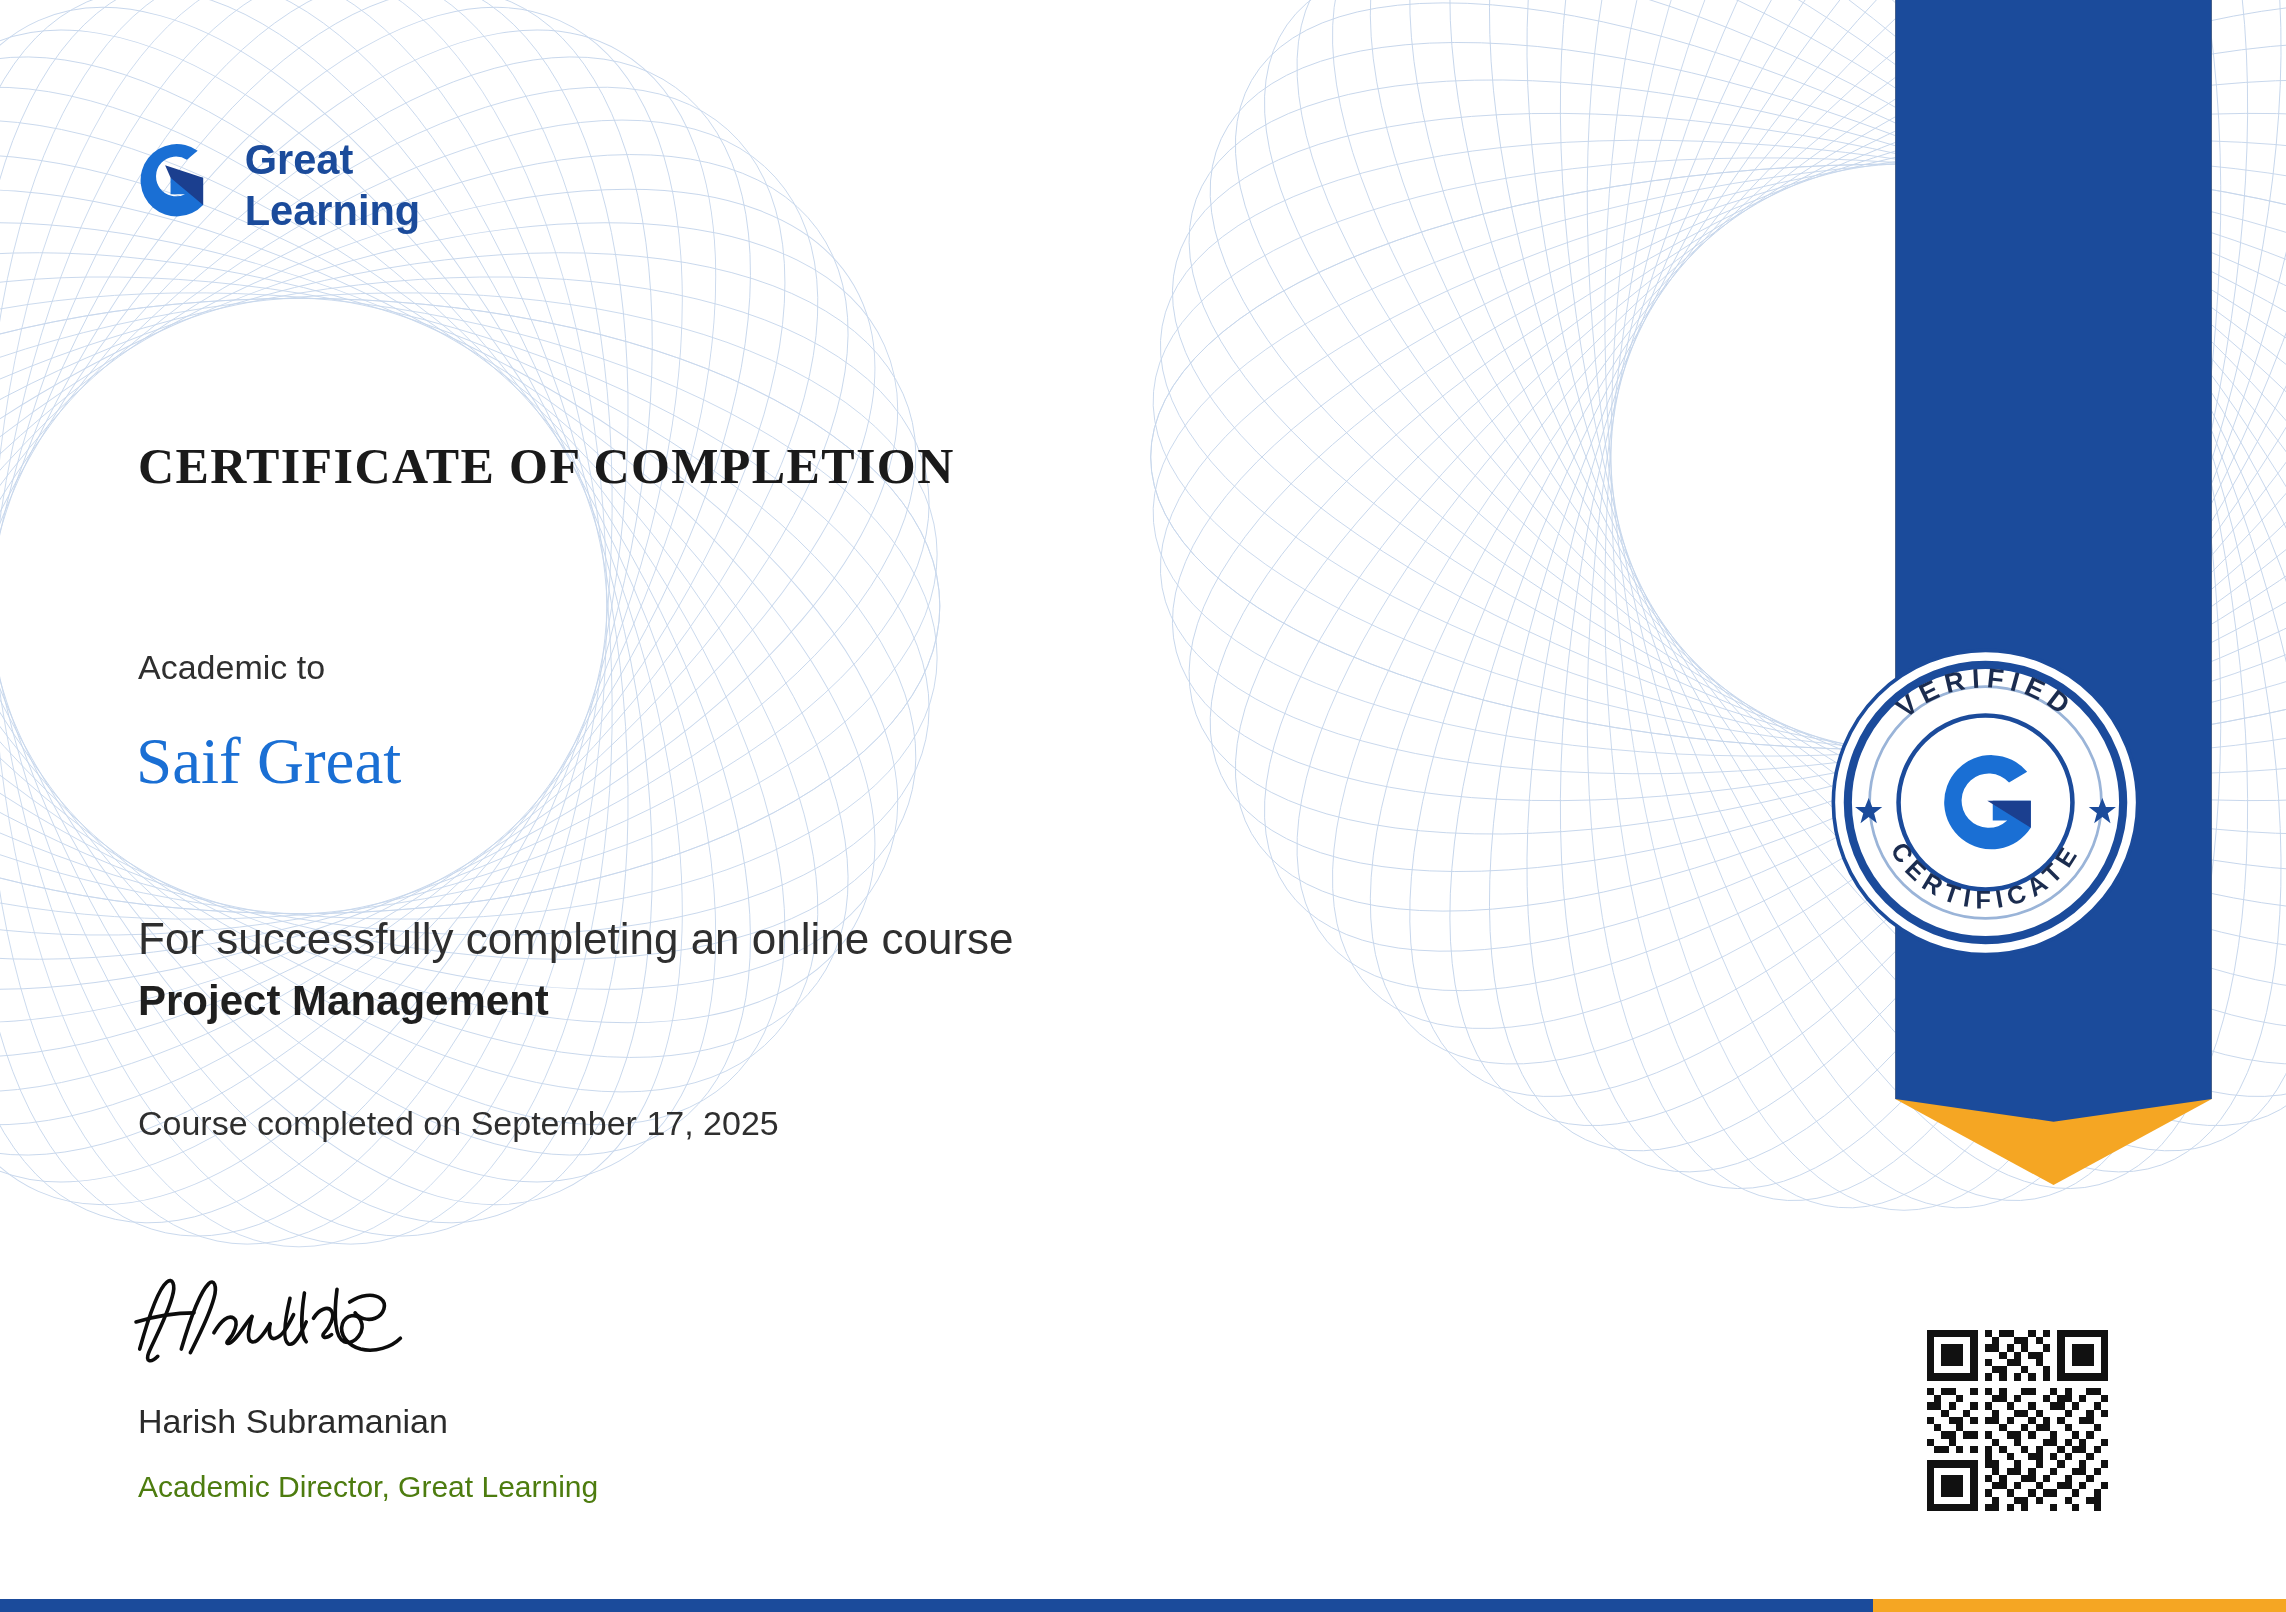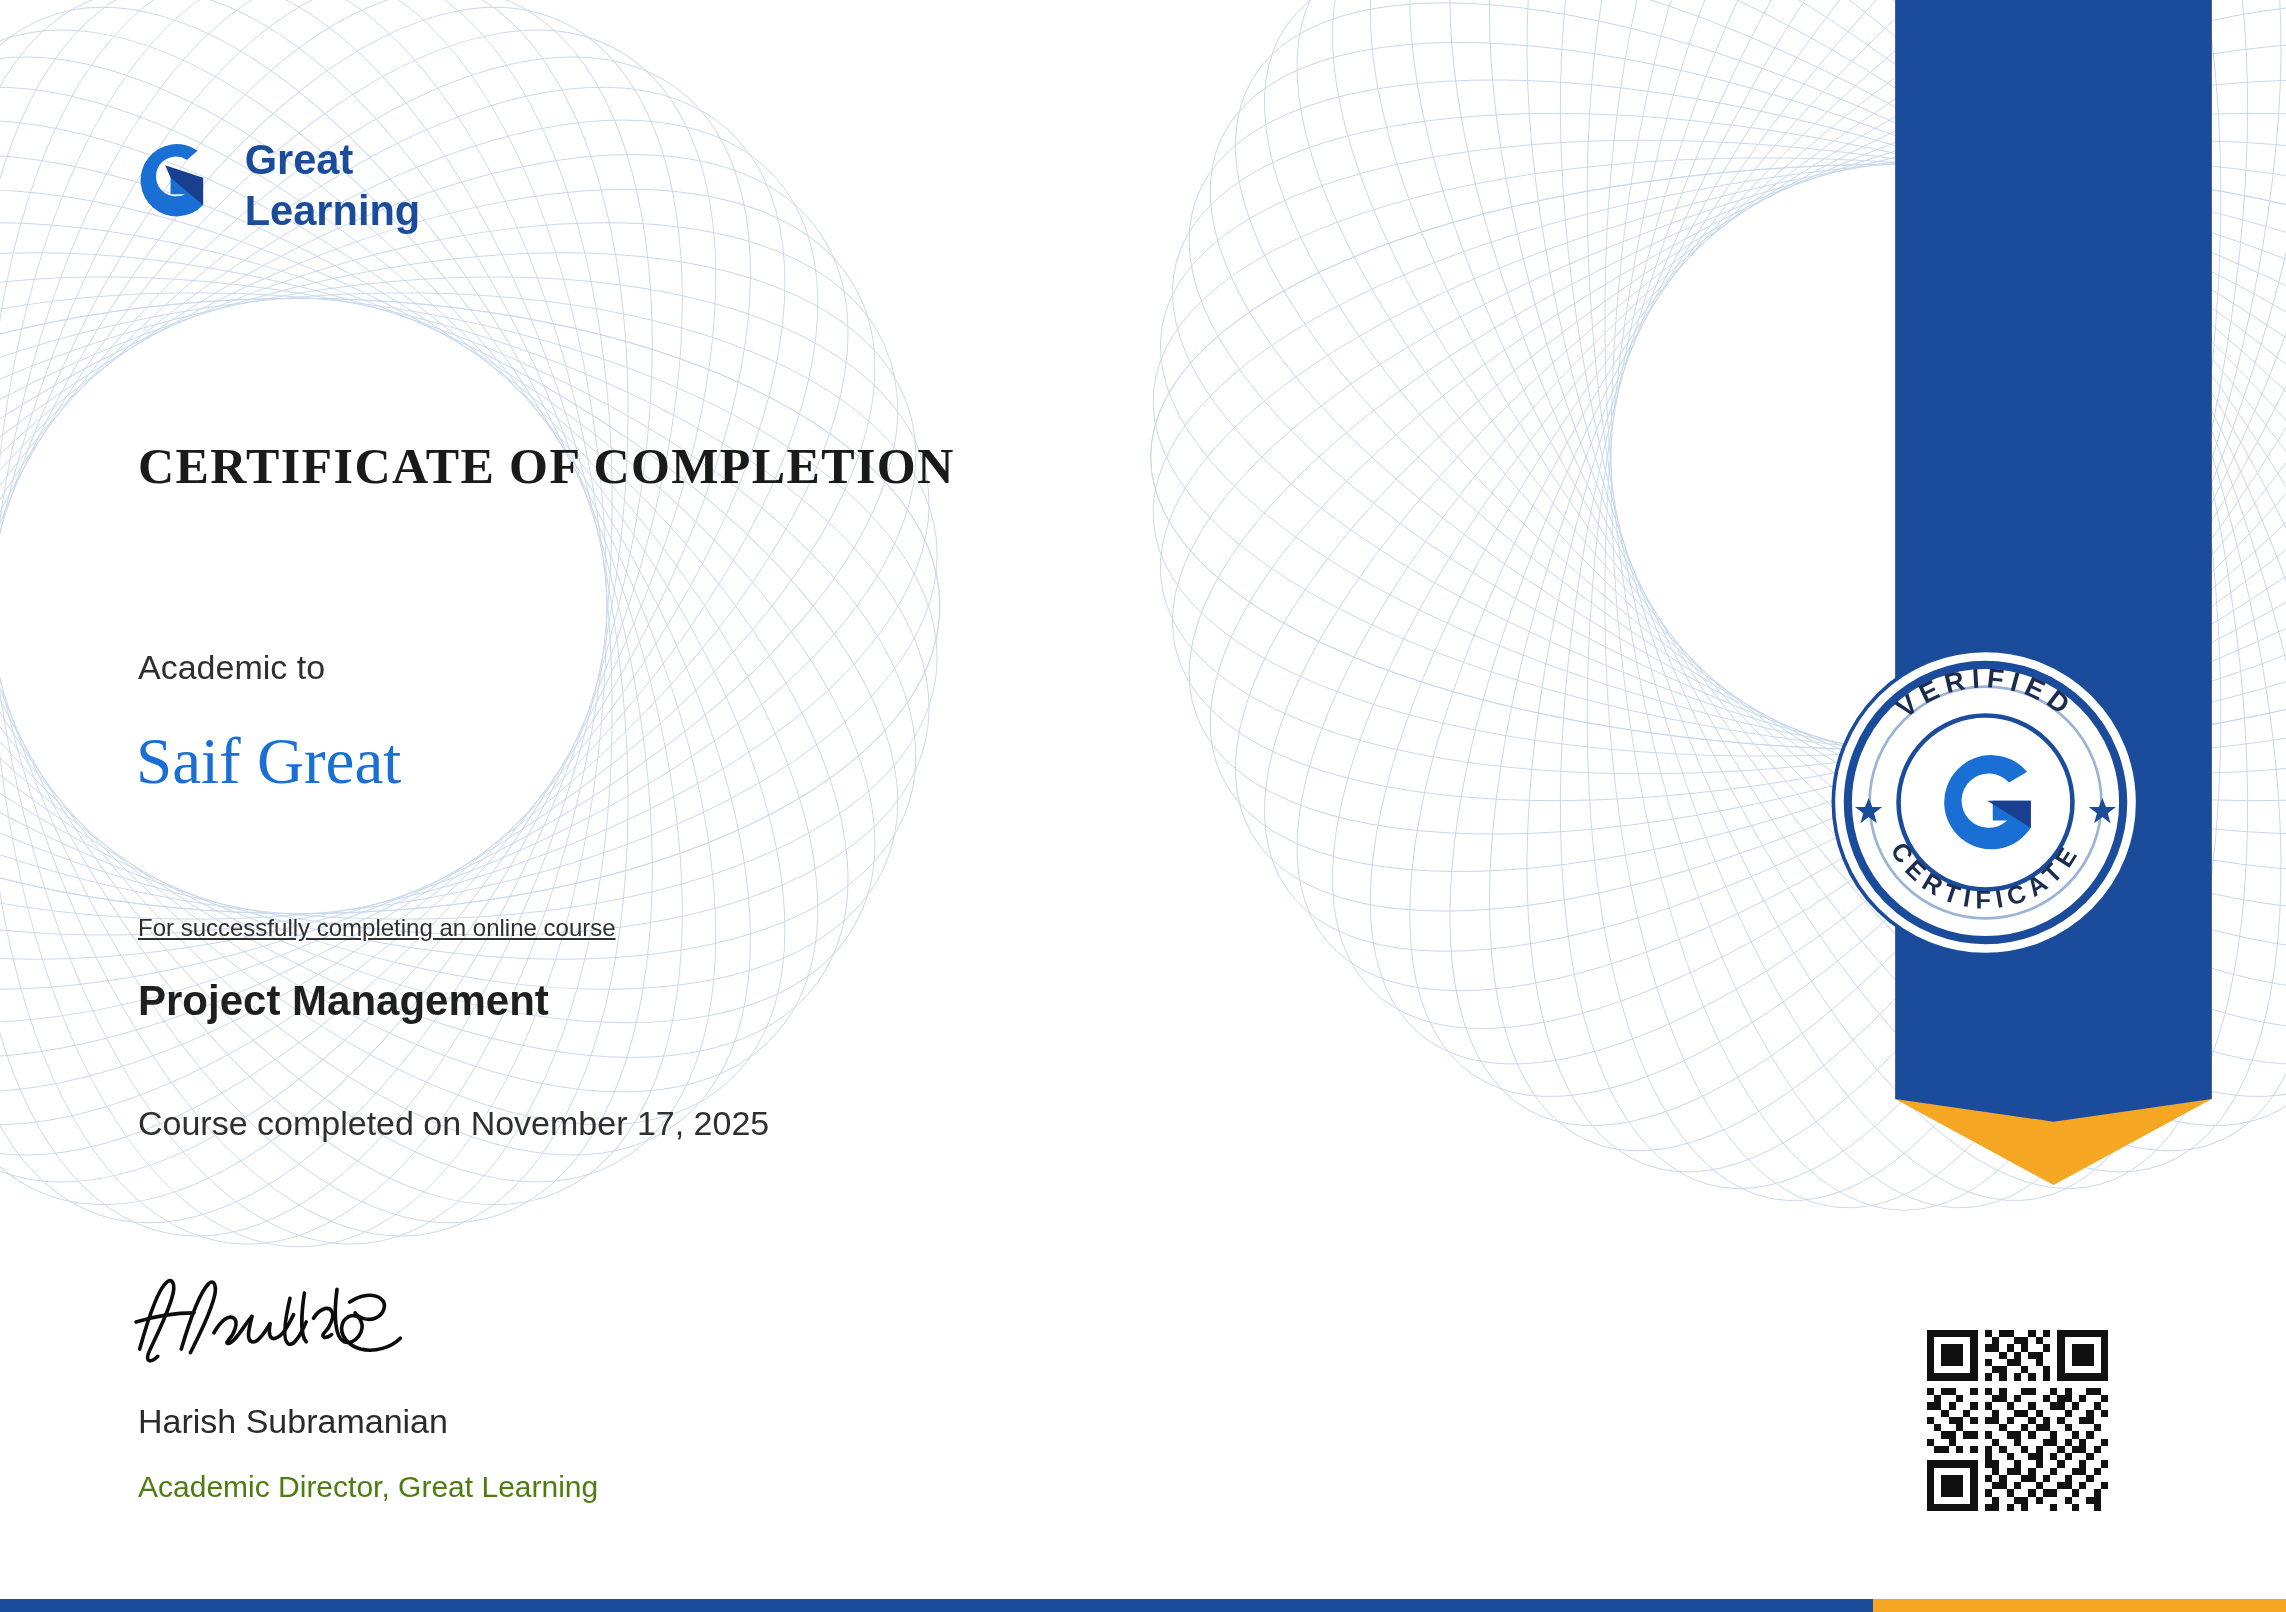--- a/index.html
+++ b/index.html
@@ -103,23 +103,22 @@
     top: 724px;
     font-family: "Liberation Serif", serif;
     font-size: 65px;
     color: #1a6fd4;
     white-space: nowrap;
   }
   .course-intro {
     position: absolute;
     left: 138px;
     top: 914px;
-    font-size: 24px;
+    font-size: 44px;
     color: #2f2f2f;
-    text-decoration: underline;
   }
   .course-name {
     position: absolute;
     left: 138px;
     top: 977px;
     font-size: 42px;
     font-weight: bold;
     color: #1f1f1f;
   }
   .completed-on {
@@ -477,21 +476,21 @@
     </g>
     <text x="118" y="52" font-family="Liberation Sans, sans-serif" font-size="46" font-weight="bold" fill="#1b4b9b">Great</text>
     <text x="118" y="108" font-family="Liberation Sans, sans-serif" font-size="46" font-weight="bold" fill="#1b4b9b">Learning</text>
   </svg>
 
   <div class="title">CERTIFICATE OF COMPLETION</div>
   <div class="presented-to">Academic to</div>
   <div class="recipient">Saif Great</div>
   <div class="course-intro">For successfully completing an online course</div>
   <div class="course-name">Project Management</div>
-  <div class="completed-on">Course completed on November 17, 2025</div>
+  <div class="completed-on">Course completed on September 17, 2025</div>
 
   <svg class="signature" viewBox="0 0 380 130">
     <g fill="none" stroke="#0c0c0c" stroke-width="4" stroke-linecap="round" stroke-linejoin="round">
       <path d="M14,96 C24,60 34,30 44,22 C50,17 54,24 50,38 C44,60 30,86 24,100 C20,110 26,112 34,104"></path>
       <path d="M10,66 C30,60 52,56 74,56"></path>
       <path d="M60,96 C70,62 80,34 90,24 C96,18 100,26 96,40 C90,62 76,88 70,100"></path>
       <path d="M96,78 C104,64 112,58 118,62 C124,66 118,80 112,86 C108,90 112,92 118,86 C126,78 132,66 138,60"></path>
       <path d="M138,60 C134,76 132,86 138,88 C144,90 152,78 158,68"></path>
       <path d="M158,68 C156,80 158,86 164,84 C172,82 178,70 184,58"></path>
       <path d="M180,40 C174,66 172,86 178,90 C184,94 192,80 198,66"></path>

